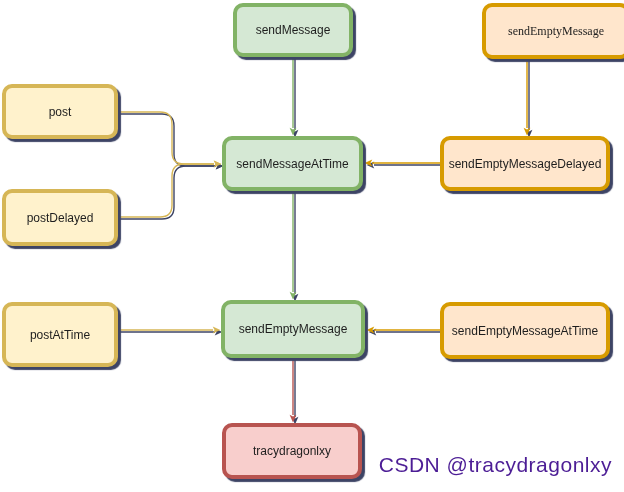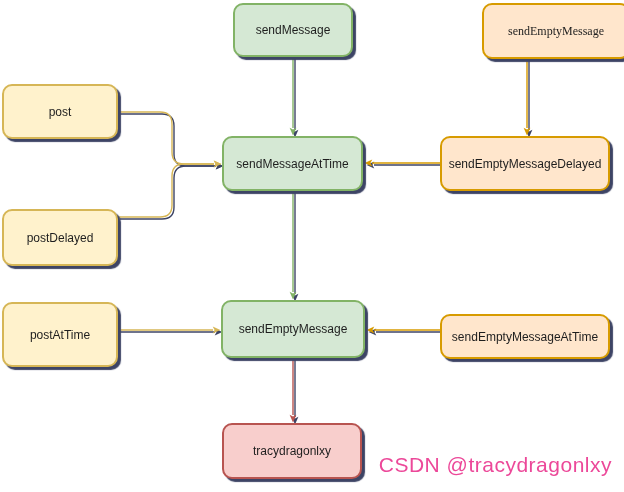--- a/index.html
+++ b/index.html
@@ -19,44 +19,44 @@
   .edge.red    { stroke: var(--red-stroke,    #b85450); }
   .ah-green  { fill: var(--green-stroke,  #82b366); }
   .ah-yellow { fill: var(--yellow-stroke, #d6b656); }
   .ah-orange { fill: var(--orange-stroke, #d79b00); }
   .ah-red    { fill: var(--red-stroke,    #b85450); }
 
   .node {
     position: absolute;
     box-sizing: border-box;
     border-radius: 10px;
-    border: 2px solid #14b8a6;
+    border: 4px solid #14b8a6;
     display: flex;
     align-items: center;
     justify-content: center;
     text-align: center;
     font-size: 12px;
     color: #1e1e1e;
     box-shadow: 3px 3px 1px var(--shadow, #3d4465);
   }
   .node.green  { background: var(--green-fill,  #d5e8d4); border-color: var(--green-stroke,  #82b366); }
   .node.yellow { background: var(--yellow-fill, #fff2cc); border-color: var(--yellow-stroke, #d6b656); }
   .node.orange { background: var(--orange-fill, #ffe6cc); border-color: var(--orange-stroke, #d79b00); }
   .node.red    { background: var(--red-fill,    #f8cecc); border-color: var(--red-stroke,    #b85450); }
 
   
   .n-sendMessage             { left: 233px; top: 3px;   width: 120px; height: 54px; }
   .n-sendEmptyMessage        { left: 482px; top: 3px;   width: 148px; height: 56px; font-family: Liberation Serif, serif; }
   .n-post                    { left: 2px;   top: 84px;  width: 116px; height: 55px; }
-  .n-postDelayed             { left: 2px;   top: 189px; width: 116px; height: 57px; margin-top: 20px; }
+  .n-postDelayed             { left: 2px;   top: 189px; width: 116px; height: 57px; }
   .n-sendMessageDelayed      { left: 222px; top: 136px; width: 141px; height: 55px; }
   .n-sendEmptyMessageDelayed { left: 440px; top: 136px; width: 170px; height: 55px; }
   .n-postAtTime              { left: 2px;   top: 302px; width: 116px; height: 65px; }
   .n-sendMessageAtTime       { left: 221px; top: 300px; width: 144px; height: 58px; }
-  .n-sendEmptyMessageAtTime  { left: 440px; top: 314px; width: 170px; height: 45px; }
+  .n-sendEmptyMessageAtTime  { left: 440px; top: 302px; width: 170px; height: 57px; }
   .n-enqueueMessage          { left: 222px; top: 423px; width: 140px; height: 56px; }
 
   .watermark {
     position: absolute;
     top: 453px;
     right: 12px;
     font-size: 21px;
     color: #a6a6a6;
     letter-spacing: 0.5px;
     white-space: nowrap;
@@ -118,14 +118,14 @@
   <div class="node green n-sendMessageAtTime">
     <span>sendEmptyMessage</span>
   </div>
   <div class="node orange n-sendEmptyMessageAtTime">
     <span>sendEmptyMessageAtTime</span>
   </div>
   <div class="node red n-enqueueMessage">
     <span>tracydragonlxy</span>
   </div>
 
-  <div class="watermark" style="color: #ec4899;">CSDN @tracydragonlxy</div>
+  <div class="watermark" style="color: #4c1d95;">CSDN @tracydragonlxy</div>
 </div>
 
 </body></html>

